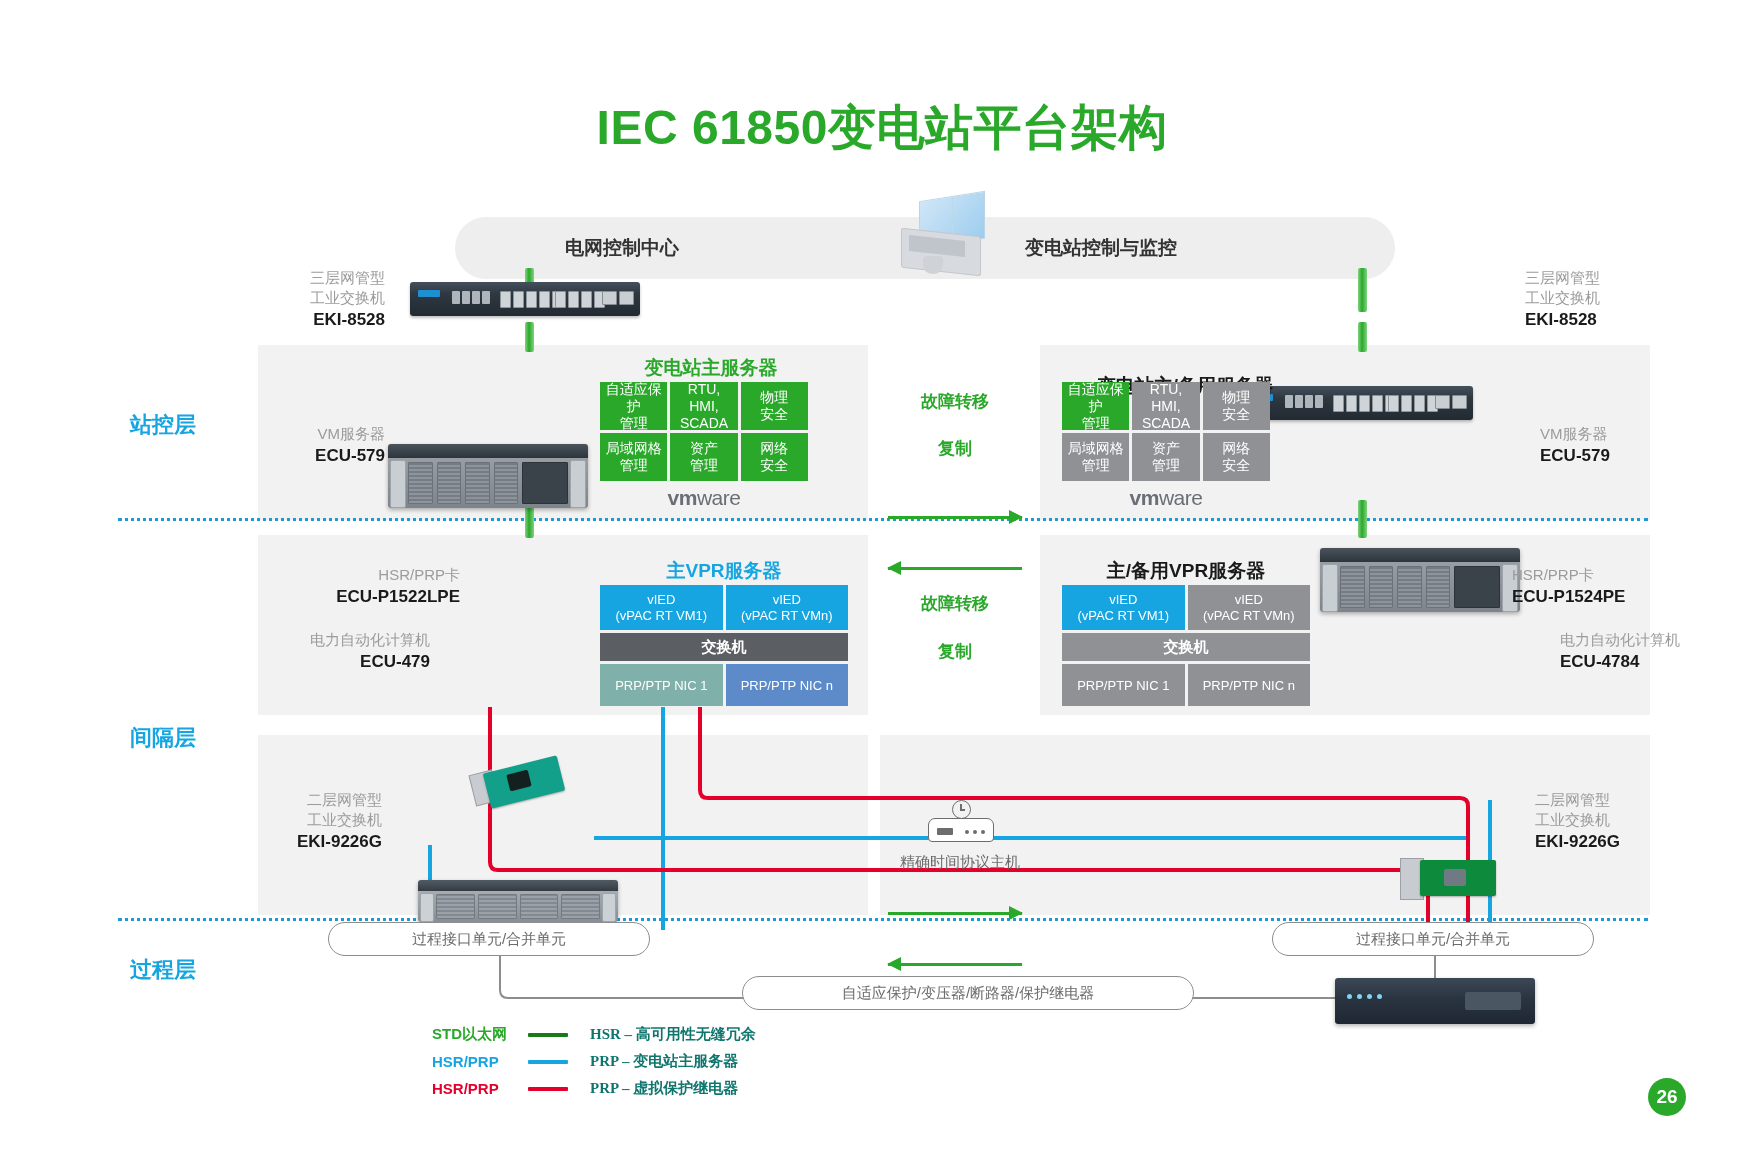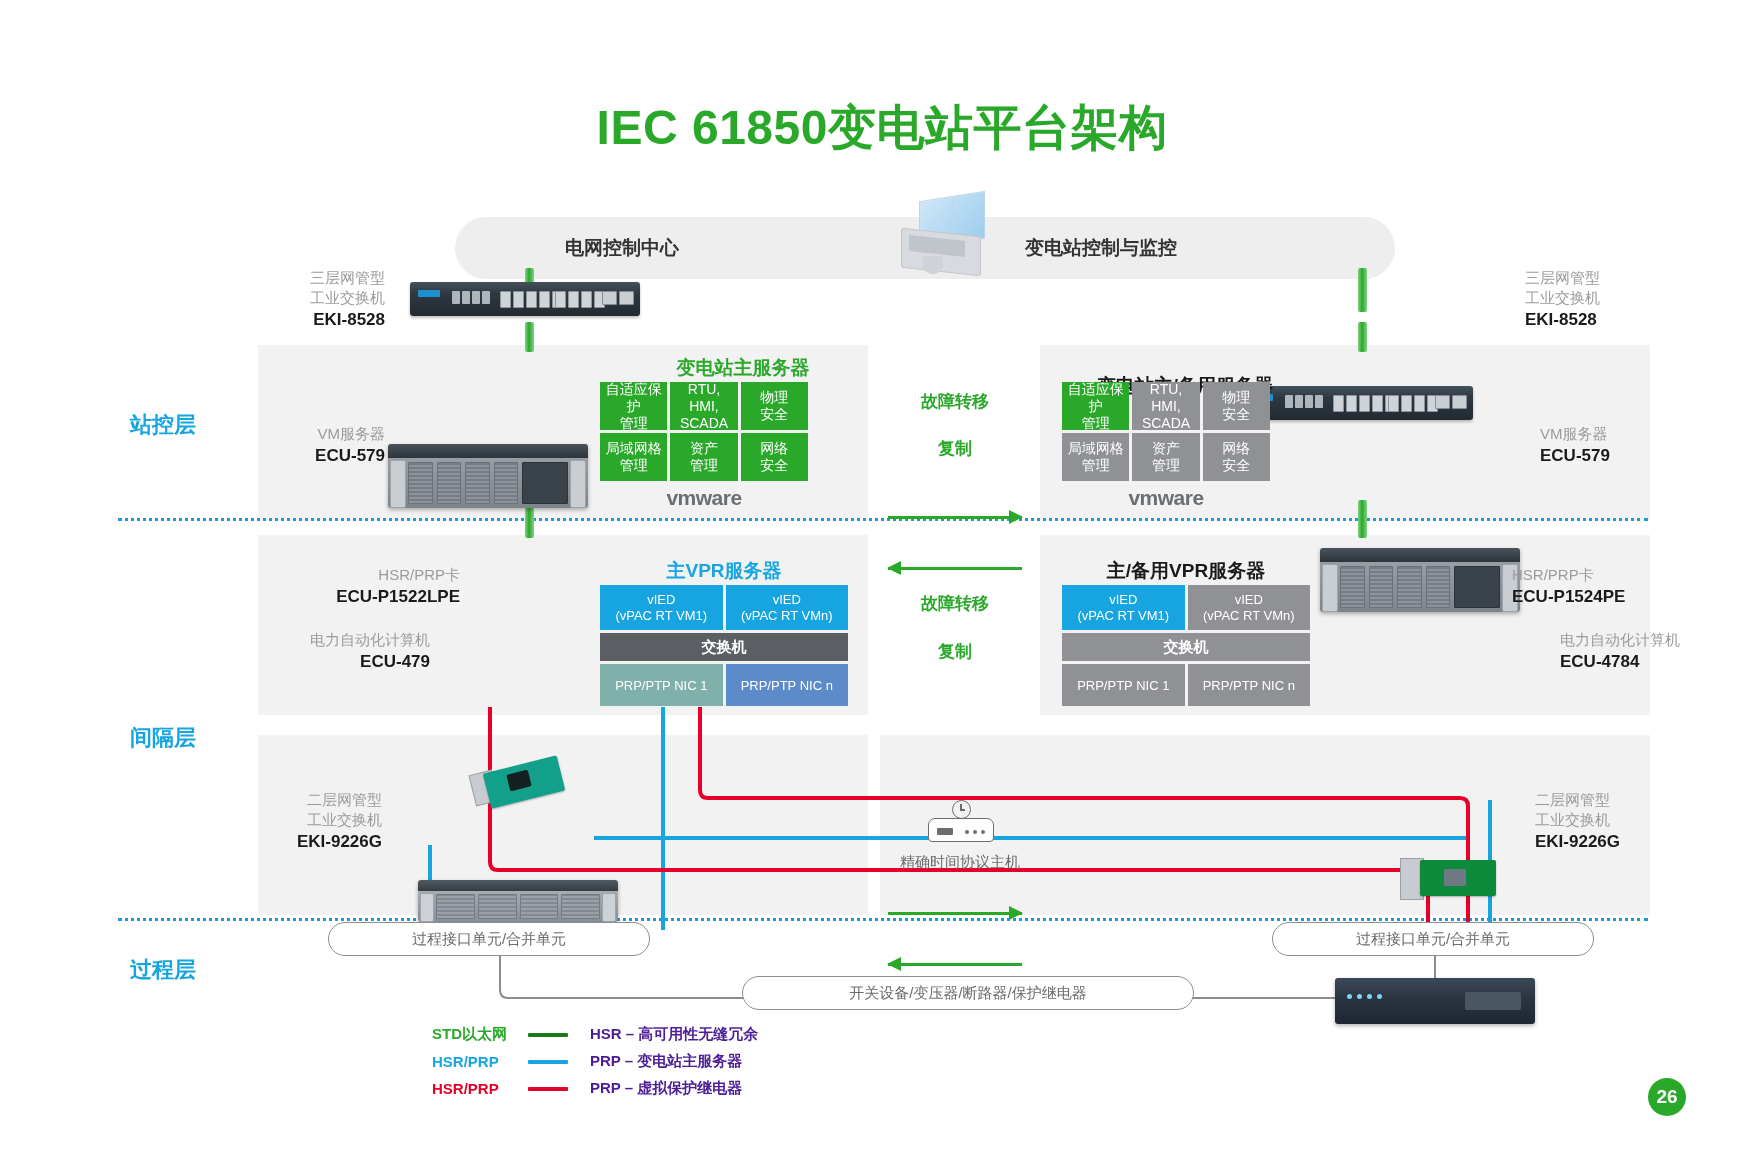--- a/index.html
+++ b/index.html
@@ -131,21 +131,21 @@
 
   .cellgrid{display:grid;grid-template-columns:repeat(3,1fr);gap:3px;}
   .cell{
     height:48px;display:flex;align-items:center;justify-content:center;
     text-align:center;font-size:14px;line-height:17px;color:#fff;
     background:#2aa82a;padding:0 3px;box-sizing:border-box;
   }
   .cell.grey{background:#8f9194;}
 
   .vmware{font-size:21px;font-weight:bold;color:#6a6f75;text-align:center;letter-spacing:-.5px;}
-  .vmware .w{font-weight:bold;}
+  .vmware .w{font-weight:normal;}
 
   .vprgrid{display:flex;flex-direction:column;gap:3px;}
   .vprrow{display:flex;gap:3px;}
   .vied{
     flex:1;height:45px;background:#16a5e0;color:#fff;font-size:13px;line-height:16px;
     display:flex;align-items:center;justify-content:center;text-align:center;
   }
   .vied.grey{background:#8f9194;}
   .swbar{
     height:28px;background:#5b5f63;color:#fff;font-size:15px;font-weight:bold;
@@ -190,21 +190,21 @@
   #ptpclock .cir{position:absolute;left:27px;top:0;width:17px;height:17px;border:1.6px solid #6d6d6d;border-radius:50%;}
   #ptpclock .cir:before{content:"";position:absolute;left:7px;top:3px;width:1.6px;height:6px;background:#6d6d6d;}
   #ptpclock .cir:after{content:"";position:absolute;left:7px;top:8px;width:5px;height:1.6px;background:#6d6d6d;}
   #ptplbl{top:853px;left:845px;width:230px;text-align:center;font-size:15px;color:#6b6b6b;}
 
   
   #legend{top:1022px;left:432px;font-size:15px;}
   #legend .row{display:flex;align-items:center;height:25px;margin-bottom:2px;}
   #legend .tag{width:92px;font-weight:bold;}
   #legend .swatch{width:40px;height:4px;margin:0 22px 0 4px;border-radius:1px;}
-  #legend .desc{font-weight:bold;color:#4c1d95;}
+  #legend .desc{font-weight:bold;color:#0f766e;font-family:Liberation Serif, serif;}
 
   
   #pagenum{
     top:1078px;left:1648px;width:38px;height:38px;border-radius:50%;
     background:#2aa82a;color:#fff;font-size:19px;font-weight:bold;
     display:flex;align-items:center;justify-content:center;
   }
 </style>
 </head>
 <body>
@@ -307,21 +307,21 @@
     <div class="ear r"></div>
   <div class="bays">
       <div class="bay"></div>
       <div class="bay"></div>
       <div class="bay"></div>
       <div class="bay"></div>
       <div class="ctrl"></div>
     </div>
 </div>
 
-<div class="abs grp-title green" style="top:355px;left:628px;width:230px;">变电站主服务器</div>
+<div class="abs grp-title green" style="top:355px;left:596px;width:230px;">变电站主服务器</div>
 <div class="abs cellgrid" style="top:382px;left:600px;width:208px;">
   <div class="cell">
     <span><span>自适应保护</span><br><span>管理</span></span>
     </div>
   <div class="cell">
     <span><span>RTU, HMI,</span><br><span>SCADA</span></span>
     </div>
   <div class="cell">
     <span><span>物理</span><br><span>安全</span></span>
     </div>
@@ -524,21 +524,21 @@
     <div class="dev"></div>
     <div class="bar"></div>
   <div class="dot" style="left:40px;"></div>
     <div class="dot" style="left:48px;"></div>
     <div class="dot" style="left:56px;"></div>
 </div>
 <div class="abs" id="ptplbl">精确时间协议主机</div>
 
 <div class="abs procbox" style="top:922px;left:328px;width:320px;height:32px;">过程接口单元/合并单元</div>
 <div class="abs procbox" style="top:922px;left:1272px;width:320px;height:32px;">过程接口单元/合并单元</div>
-<div class="abs procbox" style="top:976px;left:742px;width:450px;height:32px;">开关设备/变压器/断路器/保护继电器</div>
+<div class="abs procbox" style="top:976px;left:742px;width:450px;height:32px;">自适应保护/变压器/断路器/保护继电器</div>
 
 <div class="abs" id="legend">
   <div class="row">
     <span class="tag" style="color:#2aa82a;">STD以太网</span>
     <span class="swatch" style="background:#1a7a1a;"></span>
     <span class="desc">HSR – 高可用性无缝冗余</span>
   </div>
   <div class="row">
     <span class="tag" style="color:#16a5e0;">HSR/PRP</span>
     <span class="swatch" style="background:#16a5e0;"></span>

